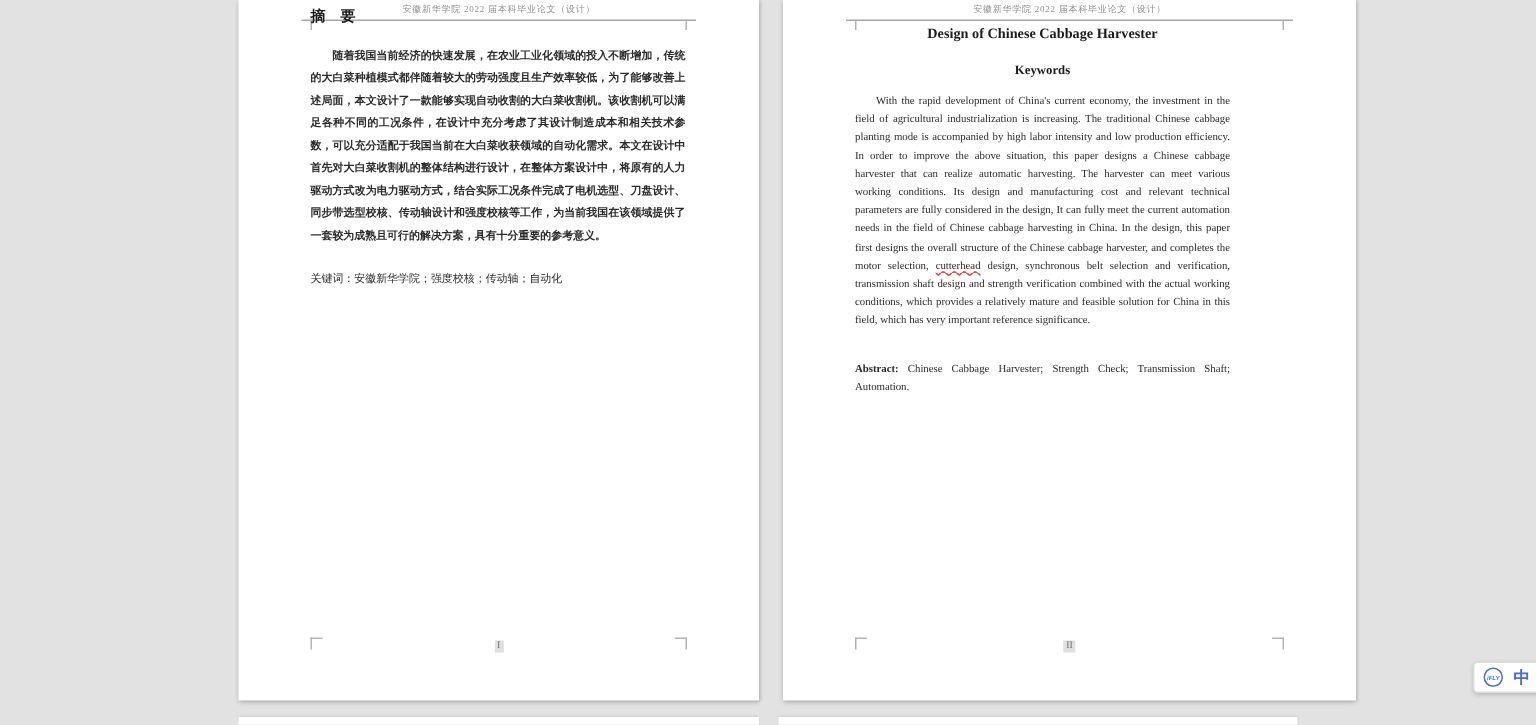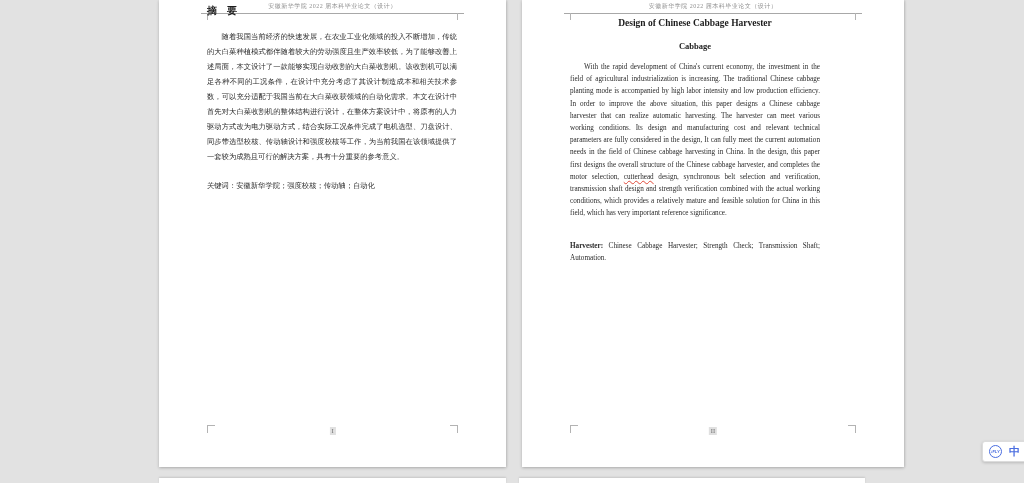--- a/index.html
+++ b/index.html
@@ -52,21 +52,21 @@
   
   .cn-title {
     margin-top:26px; text-align:center; font-size:13.5px; font-weight:bold;
     color:#1c1c1c; letter-spacing:1px;
   }
   .cn-abstract-heading {
     margin-top:4px; font-size:10px; font-weight:bold; color:#1c1c1c;font-family:Liberation Serif, serif;
   }
   .cn-body {
     margin-top:11px; font-size:7.3px; line-height:15px; color:#2b2b2b;
-    text-align:justify; text-indent:14.6px;
+    text-align:justify; text-indent:14.6px;font-weight:bold;
   }
   .cn-keywords {
     margin-top:14px; font-size:7.3px; line-height:15px; color:#2b2b2b;
   }
   .cn-keywords b { font-weight:normal; }
 
   
   .en-title {
     margin-top:18px; text-align:center; font-size:9.5px; font-weight:bold; color:#1c1c1c;
   }
@@ -127,23 +127,23 @@
   </div>
 
   <div class="page page-2">
     <div class="running-header">安徽新华学院 2022 届本科毕业论文（设计）</div>
     <div class="header-rule"></div>
     <div class="header-tick tick-left"></div>
     <div class="header-tick tick-right"></div>
 
     <div class="text-area">
       <div class="en-title">Design of Chinese Cabbage Harvester</div>
-      <div class="en-abstract-heading">Cabbage</div>
+      <div class="en-abstract-heading">Keywords</div>
       <p class="en-body"><span>With the rapid development of China's current economy, the investment in the field of agricultural industrialization is increasing. The traditional Chinese cabbage planting mode is accompanied by high labor intensity and low production efficiency. In order to improve the above situation, this paper designs a Chinese cabbage harvester that can realize automatic harvesting. The harvester can meet various working conditions. Its design and manufacturing cost and relevant technical parameters are fully considered in the design, It can fully meet the current automation needs in the field of Chinese cabbage harvesting in China. In the design, this paper first designs the overall structure of the Chinese cabbage harvester, and completes the motor selection, </span><span class="misspelled">cutterhead</span><span> design, synchronous belt selection and verification, transmission shaft design and strength verification combined with the actual working conditions, which provides a relatively mature and feasible solution for China in this field, which has very important reference significance.</span></p>
-      <p class="en-keywords"><b>Harvester:</b><span> Chinese Cabbage Harvester; Strength Check; Transmission Shaft; Automation.</span></p>
+      <p class="en-keywords"><b>Abstract:</b><span> Chinese Cabbage Harvester; Strength Check; Transmission Shaft; Automation.</span></p>
     </div>
 
     <div class="footer-mark fm-left"></div>
     <div class="footer-mark fm-right"></div>
     <div class="page-number">II</div>
   </div>
 
   <div class="page-peek peek-1"></div>
   <div class="page-peek peek-2"></div>
 

